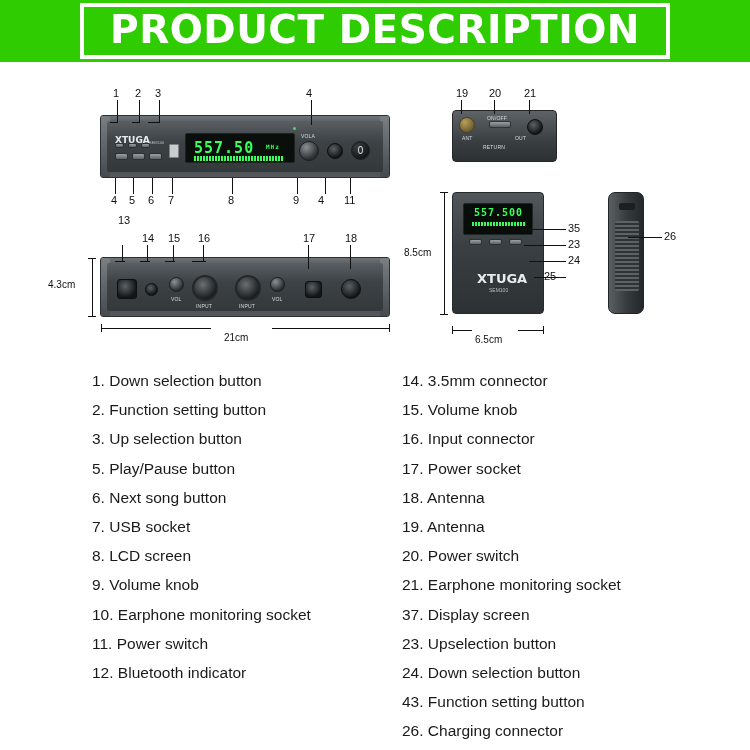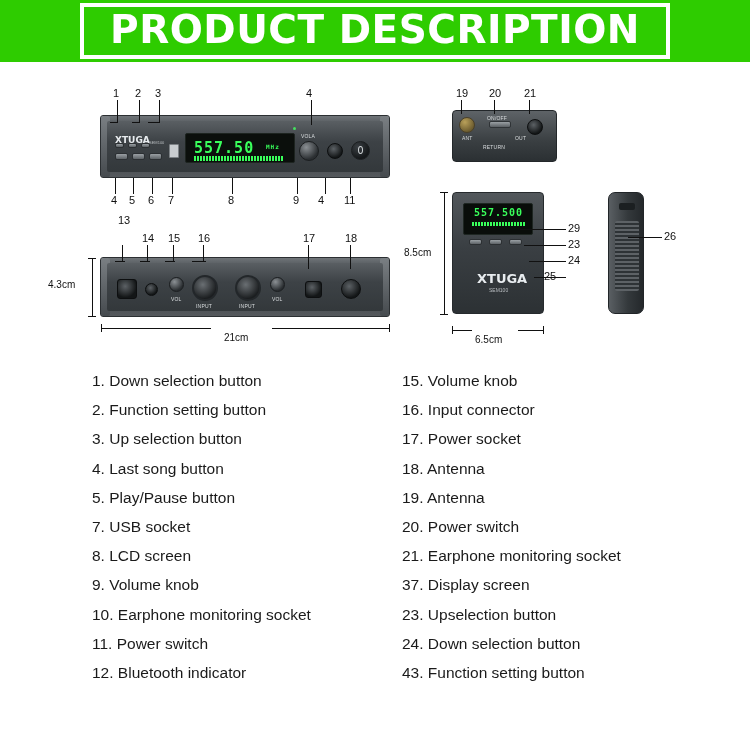--- a/index.html
+++ b/index.html
@@ -398,21 +398,21 @@
           <i style="height:4px"></i>
       </div>
     </div>
     <div class="smallbtn" style="left:16px; top:46px; width:13px; height:6px;"></div>
     <div class="smallbtn" style="left:36px; top:46px; width:13px; height:6px;"></div>
     <div class="smallbtn" style="left:56px; top:46px; width:13px; height:6px;"></div>
     <div class="brand" style="left:24px; top:78px; font-size:13px;">XTUGA</div>
     <div class="brand-sub" style="left:36px; top:94px; font-size:5px;">SEM100</div>
   </div>
 
-  <div class="callout-num" style="left:568px; top:160px;">29</div>
+  <div class="callout-num" style="left:568px; top:160px;">35</div>
   <div class="leader hline" style="left:520px; top:167px; width:46px;"></div>
   <div class="callout-num" style="left:568px; top:176px;">23</div>
   <div class="leader hline" style="left:524px; top:183px; width:42px;"></div>
   <div class="callout-num" style="left:568px; top:192px;">24</div>
   <div class="leader hline" style="left:529px; top:199px; width:37px;"></div>
   <div class="callout-num" style="left:544px; top:208px;">25</div>
   <div class="leader hline" style="left:534px; top:215px; width:32px;"></div>
 
   <div class="dimtxt" style="left:404px; top:185px;">8.5cm</div>
   <div class="dimline" style="left:444px; top:130px; width:1px; height:122px;"></div>
@@ -432,35 +432,37 @@
   <div class="callout-num" style="left:664px; top:168px;">26</div>
   <div class="leader hline" style="left:628px; top:175px; width:34px;"></div>
 
 </div>
 
 <div class="lists">
   <div class="col col-left">
     <div class="li">1. Down selection button</div>
     <div class="li">2. Function setting button</div>
     <div class="li">3. Up selection button</div>
-    <div class="li">4. Last song button</div>
     <div class="li">5. Play/Pause button</div>
+    <div class="li">6. Next song button</div>
     <div class="li">7. USB socket</div>
     <div class="li">8. LCD screen</div>
     <div class="li">9. Volume knob</div>
     <div class="li">10. Earphone monitoring socket</div>
     <div class="li">11. Power switch</div>
     <div class="li">12. Bluetooth indicator</div>
   </div>
   <div class="col col-right">
+    <div class="li">14. 3.5mm connector</div>
     <div class="li">15. Volume knob</div>
     <div class="li">16. Input connector</div>
     <div class="li">17. Power socket</div>
     <div class="li">18. Antenna</div>
     <div class="li">19. Antenna</div>
     <div class="li">20. Power switch</div>
     <div class="li">21. Earphone monitoring socket</div>
     <div class="li">37. Display screen</div>
     <div class="li">23. Upselection button</div>
     <div class="li">24. Down selection button</div>
     <div class="li">43. Function setting button</div>
+    <div class="li">26. Charging connector</div>
   </div>
 </div>
 
 </body></html>

